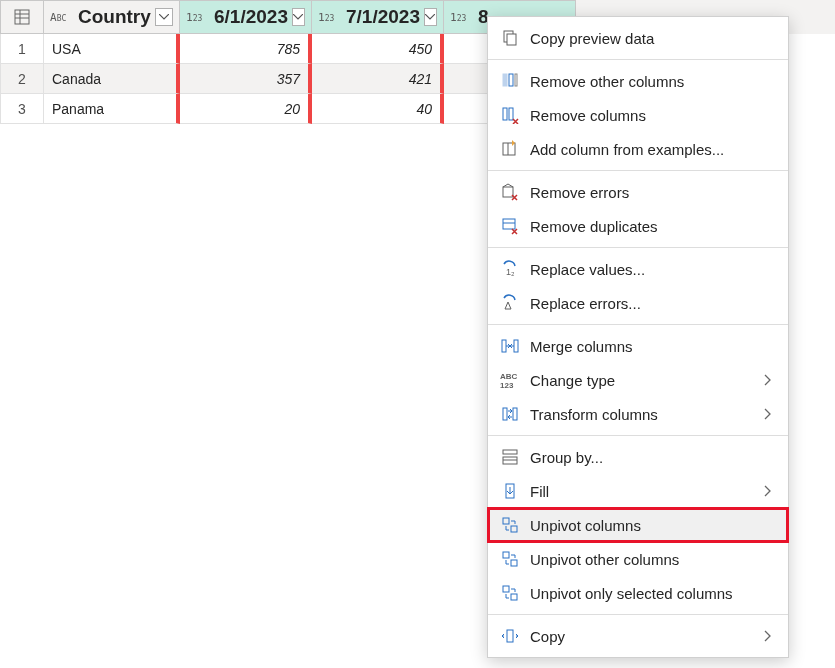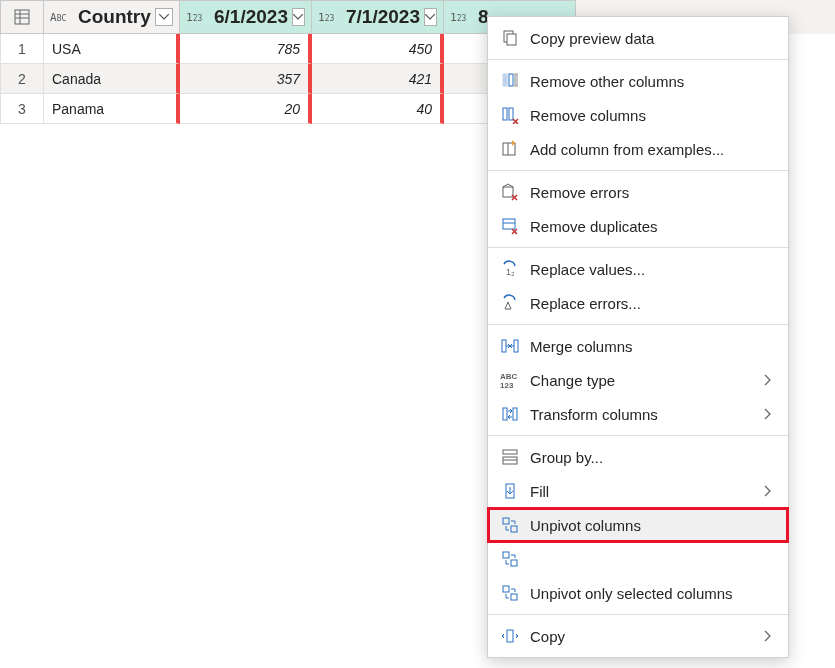--- a/index.html
+++ b/index.html
@@ -353,20 +353,21 @@
     <span class="menu-label">Unpivot columns</span>
   </div>
   <div class="menu-item">
     <span class="menu-icon">
       <svg width="18" height="18" viewBox="0 0 18 18">
           <rect x="2" y="2" width="6" height="6" fill="none" stroke="#2a71c4"></rect>
           <rect x="10" y="10" width="6" height="6" fill="none" stroke="#2a71c4"></rect>
           <path d="M10 5 L14 5 L14 8 M5 10 L5 14 L8 14" fill="none" stroke="#2a71c4"></path>
         </svg>
     </span>
+    <span class="menu-label">Unpivot other columns</span>
   </div>
   <div class="menu-item">
     <span class="menu-icon">
       <svg width="18" height="18" viewBox="0 0 18 18">
           <rect x="2" y="2" width="6" height="6" fill="none" stroke="#2a71c4"></rect>
           <rect x="10" y="10" width="6" height="6" fill="none" stroke="#2a71c4"></rect>
           <path d="M10 5 L14 5 L14 8 M5 10 L5 14 L8 14" fill="none" stroke="#2a71c4"></path>
         </svg>
     </span>
     <span class="menu-label">Unpivot only selected columns</span>

